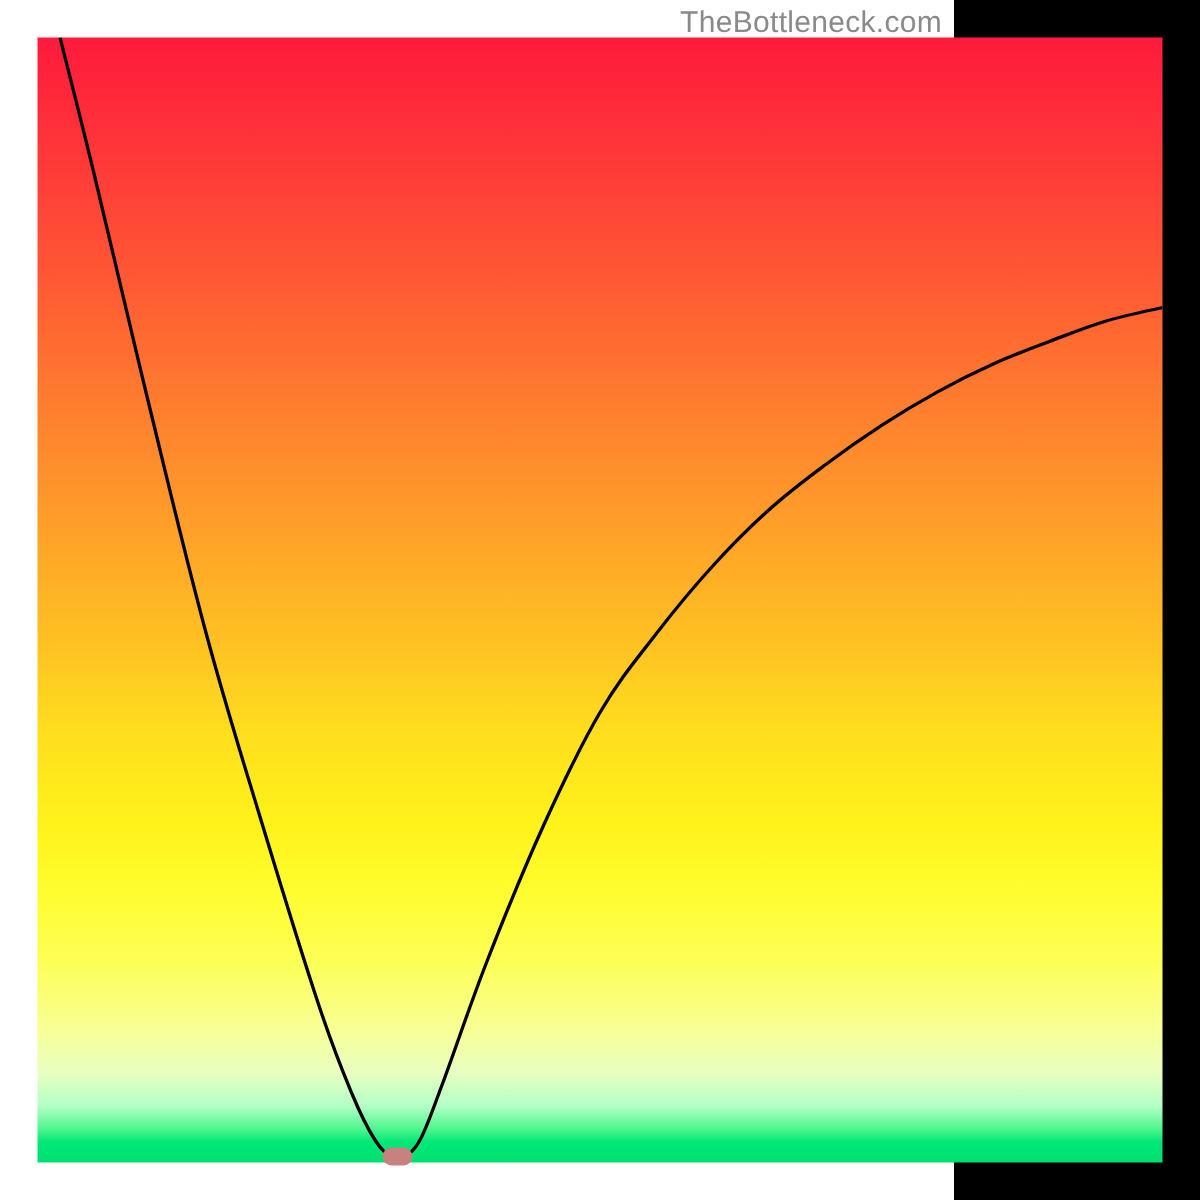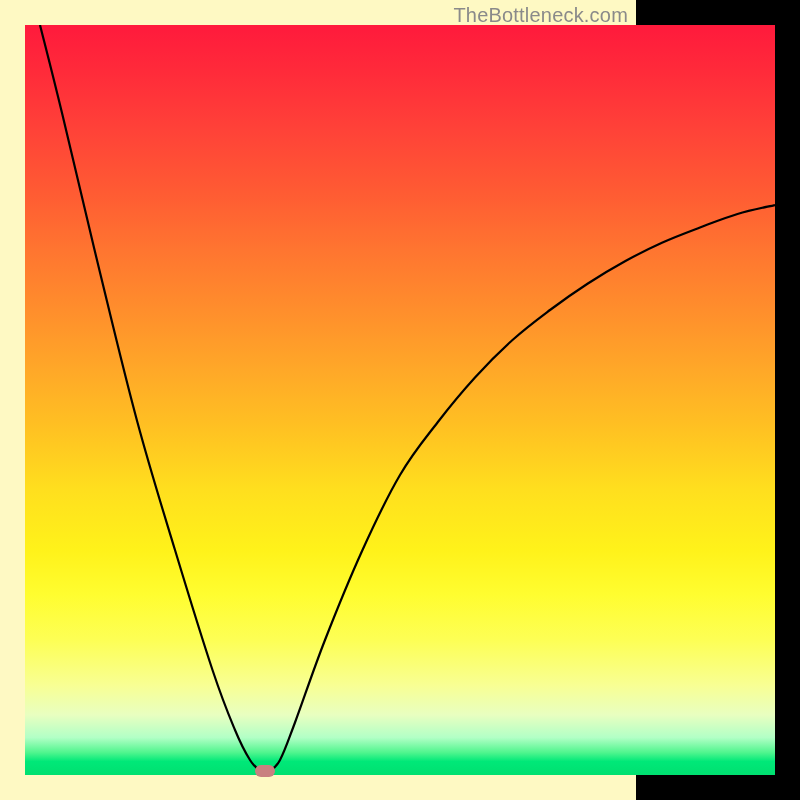--- a/index.html
+++ b/index.html
@@ -1,21 +1,21 @@
 <!DOCTYPE html>
 <html><head>
 <meta charset="utf-8">
 <style>
   * { margin: 0; padding: 0; box-sizing: border-box; }
   html, body { width: 800px; height: 800px; overflow: hidden; background: #000; }
   .frame {
     position: relative;
     width: 636px;
     height: 800px;
-    background: #fef9c3;
+    background: #ffffff;
   }
   .plot-area {
     position: absolute;
     left: 25px;
     top: 25px;
     width: 750px;
     height: 750px;
     background: linear-gradient(to bottom,
       #ff1a3c 0%,
       #ff2a3a 6%,

